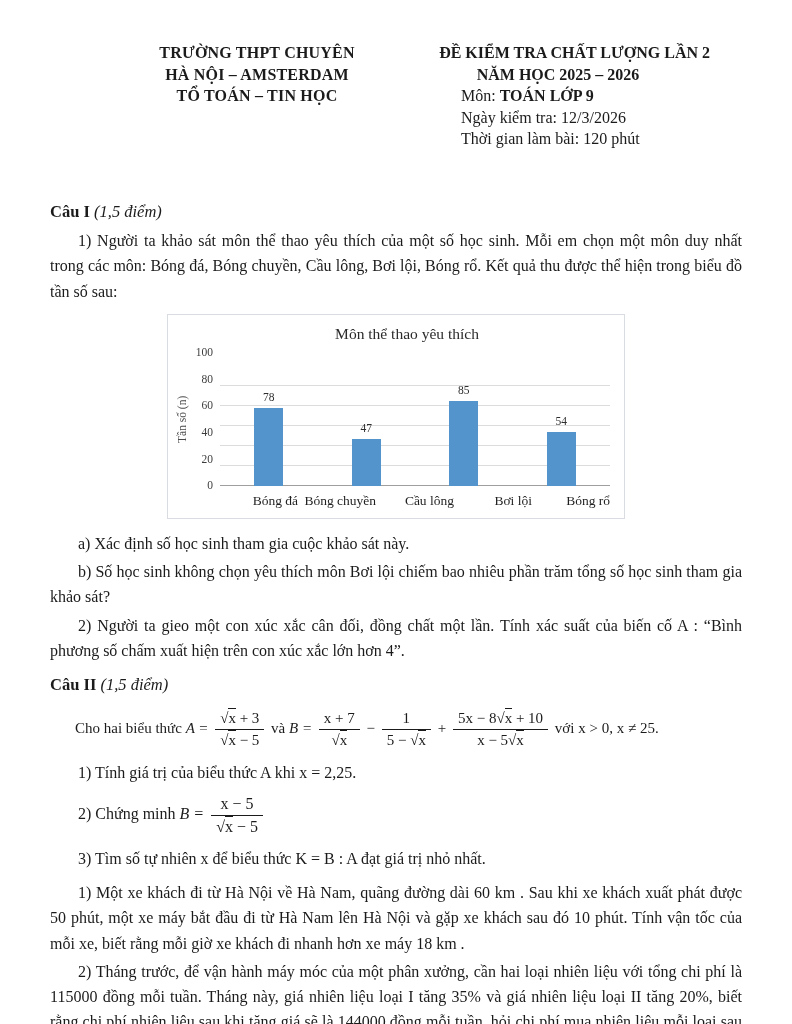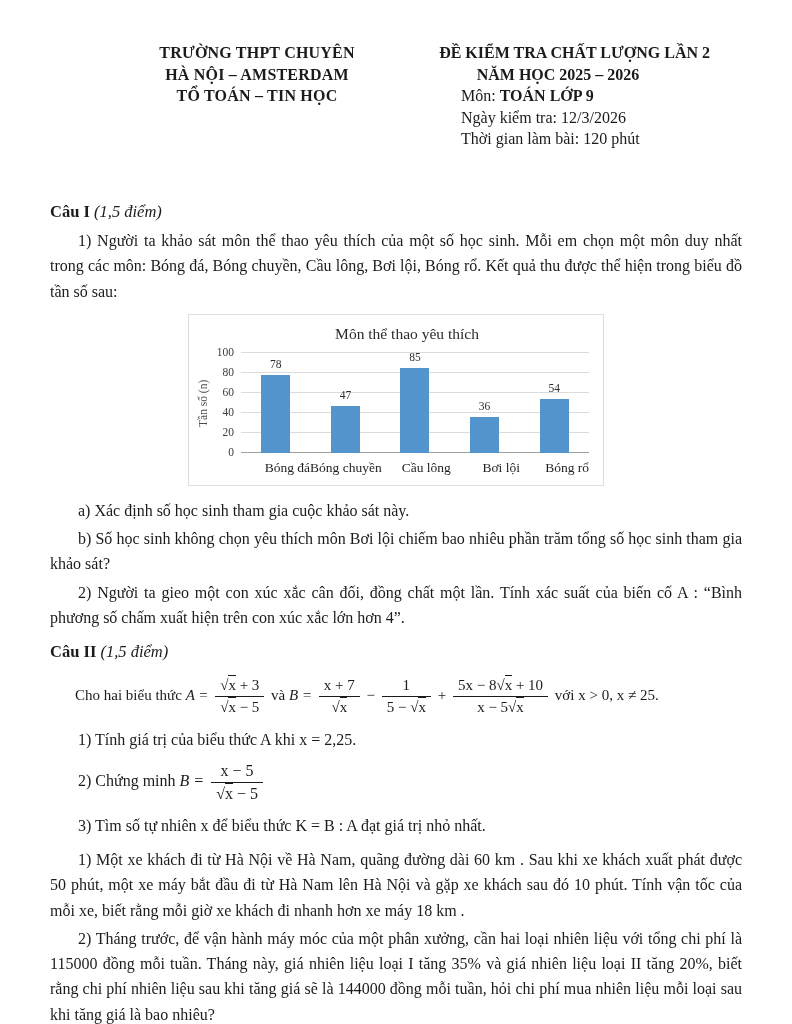--- a/index.html
+++ b/index.html
@@ -27,39 +27,39 @@
   .section-heading{margin-top:0;font-size:16.5px;}
   .section-heading .h-bold{font-weight:bold;}
   .section-heading .h-points{font-style:italic;font-weight:normal;}
   .para{margin:3px 0;text-align:justify;line-height:1.58;}
   .indent{text-indent:28px;}
   .gap-top-lg{margin-top:52px;}
   .gap-top-md{margin-top:12px;}
   .gap-top-sm{margin-top:6px;}
   
   .chart-figure{
-    width:416px;margin:10px auto 12px auto;
+    width:458px;margin:10px auto 12px auto;
     border:1px solid #d9dde2;background:#fff;
     box-sizing:border-box;padding:10px 14px 8px 6px;
   }
   .chart-title{text-align:center;font-size:15.5px;color:#2a2a2a;margin:0 0 10px 30px;}
   .chart-body{display:flex;align-items:stretch;}
   .y-axis-label{
     writing-mode:vertical-rl;transform:rotate(180deg);
     font-size:11.5px;color:#4a4a4a;
     display:flex;align-items:center;justify-content:center;
     width:16px;margin-bottom:24px;
   }
   .y-ticks{position:relative;width:30px;margin-bottom:24px;}
   .y-tick{
     position:absolute;right:7px;transform:translateY(50%);
     font-size:11.5px;color:#3c3c3c;line-height:1;
   }
   .plot-col{flex:1;}
-  .plot{position:relative;height:100px;}
+  .plot{position:relative;height:100px;margin-top:33px;}
   .gridline{position:absolute;left:0;right:0;height:1px;background:#dcdcdc;}
   .gridline.axisline{background:#9f9f9f;}
   .bars{position:absolute;left:0;right:0;top:0;bottom:0;display:flex;}
   .bar-slot{flex:1;position:relative;display:flex;align-items:flex-end;justify-content:center;}
   .bar{width:29px;background:#5494cd;}
   .bar-value{
     position:absolute;left:0;right:0;text-align:center;
     font-size:11.5px;color:#2e2e2e;line-height:1;
   }
   .cat-row{display:flex;margin-top:7px;height:17px;}
@@ -125,24 +125,20 @@
               </div>
               <div class="bar-slot">
                 <div class="bar-value" style="bottom: calc(47% + 4px);">47</div>
                 <div class="bar" style="height: 47%; background: rgb(84, 148, 205);"></div>
               </div>
               <div class="bar-slot">
                 <div class="bar-value" style="bottom: calc(85% + 4px);">85</div>
                 <div class="bar" style="height: 85%; background: rgb(84, 148, 205);"></div>
               </div>
               <div class="bar-slot">
-                <div class="bar-value" style="bottom: calc(36% + 4px);">36</div>
-                <div class="bar" style="height: 36%; background: rgb(84, 148, 205);"></div>
-              </div>
-              <div class="bar-slot">
                 <div class="bar-value" style="bottom: calc(54% + 4px);">54</div>
                 <div class="bar" style="height: 54%; background: rgb(84, 148, 205);"></div>
               </div>
             </div>
         </div>
         <div class="cat-row">
             <div class="cat-label">Bóng đá</div>
             <div class="cat-label">Bóng chuyền</div>
             <div class="cat-label">Cầu lông</div>
             <div class="cat-label">Bơi lội</div>

